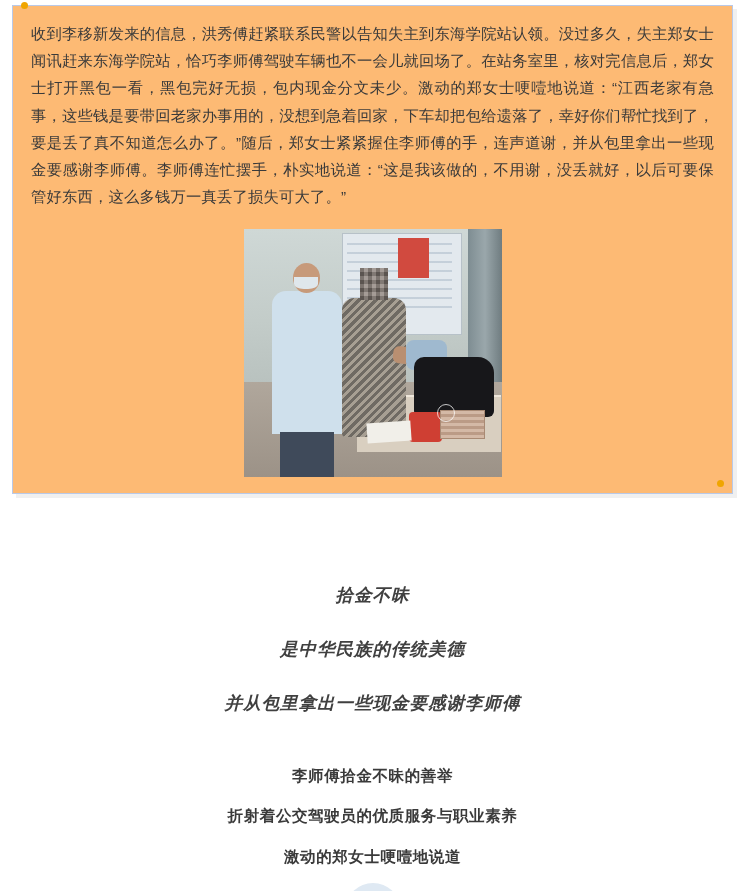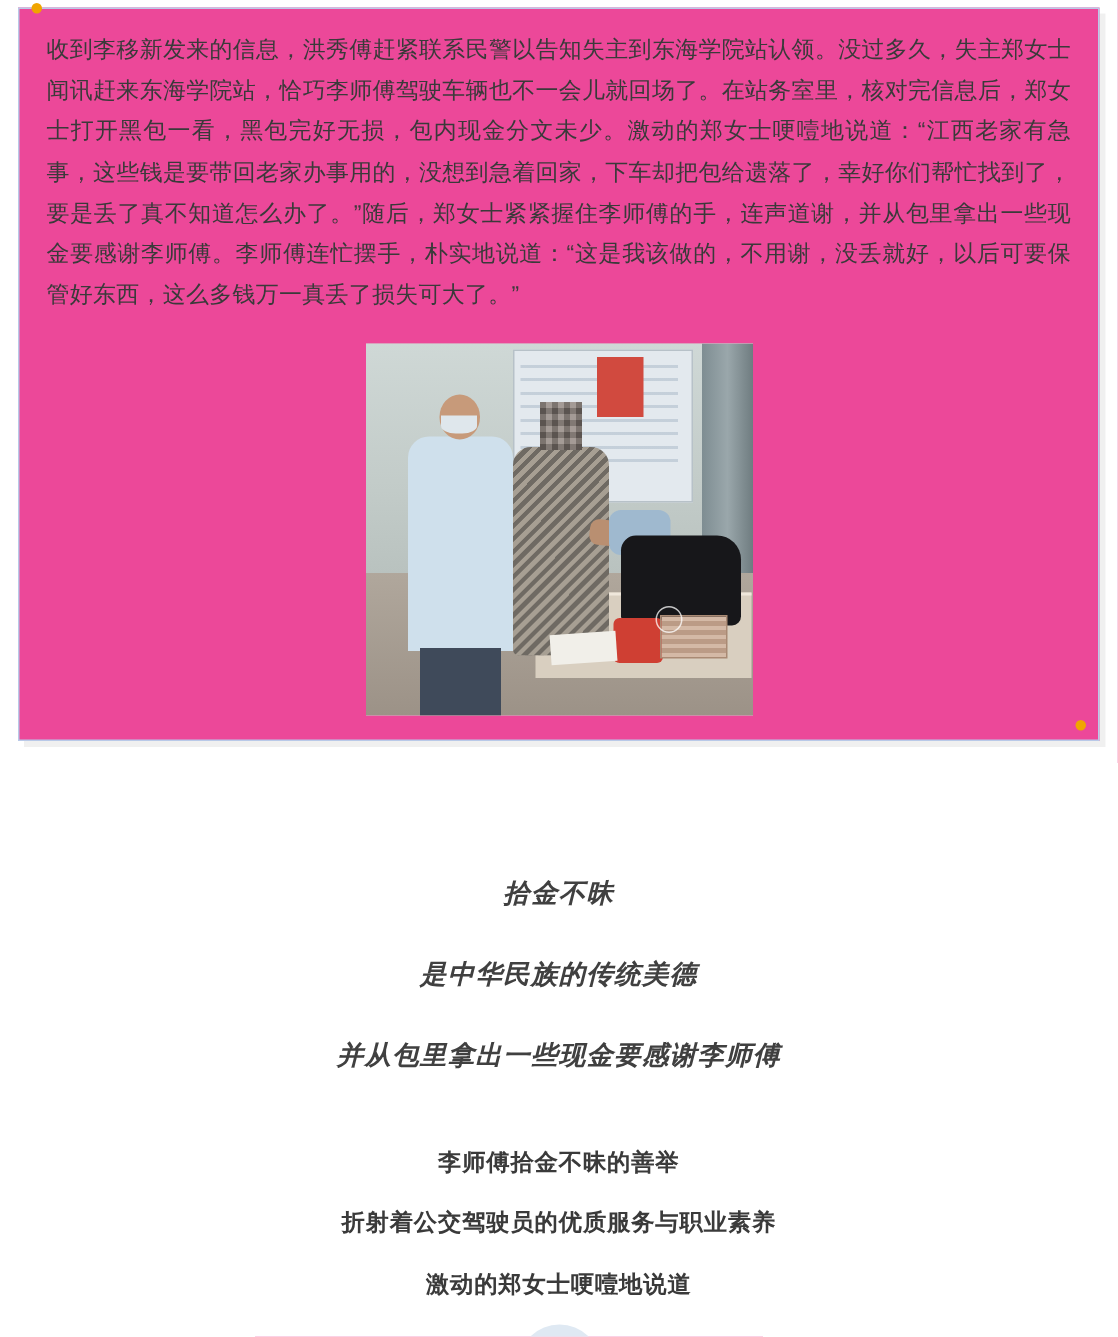--- a/index.html
+++ b/index.html
@@ -14,21 +14,21 @@
     color: #333333;
     position: relative;
     overflow: hidden;
   }
 
   
   .article-card {
     position: relative;
     margin: 5px 12px 0 12px;
     border: 1px solid #b9c9e8;
-    background: #ec4899;
+    background: #fdba74;
     box-shadow: 4px 4px 0 rgba(0,0,0,0.06);
     padding: 14px 18px 16px 18px;
     box-sizing: border-box;
   }
   .dot {
     position: absolute;
     width: 7px;
     height: 7px;
     border-radius: 50%;
   }

